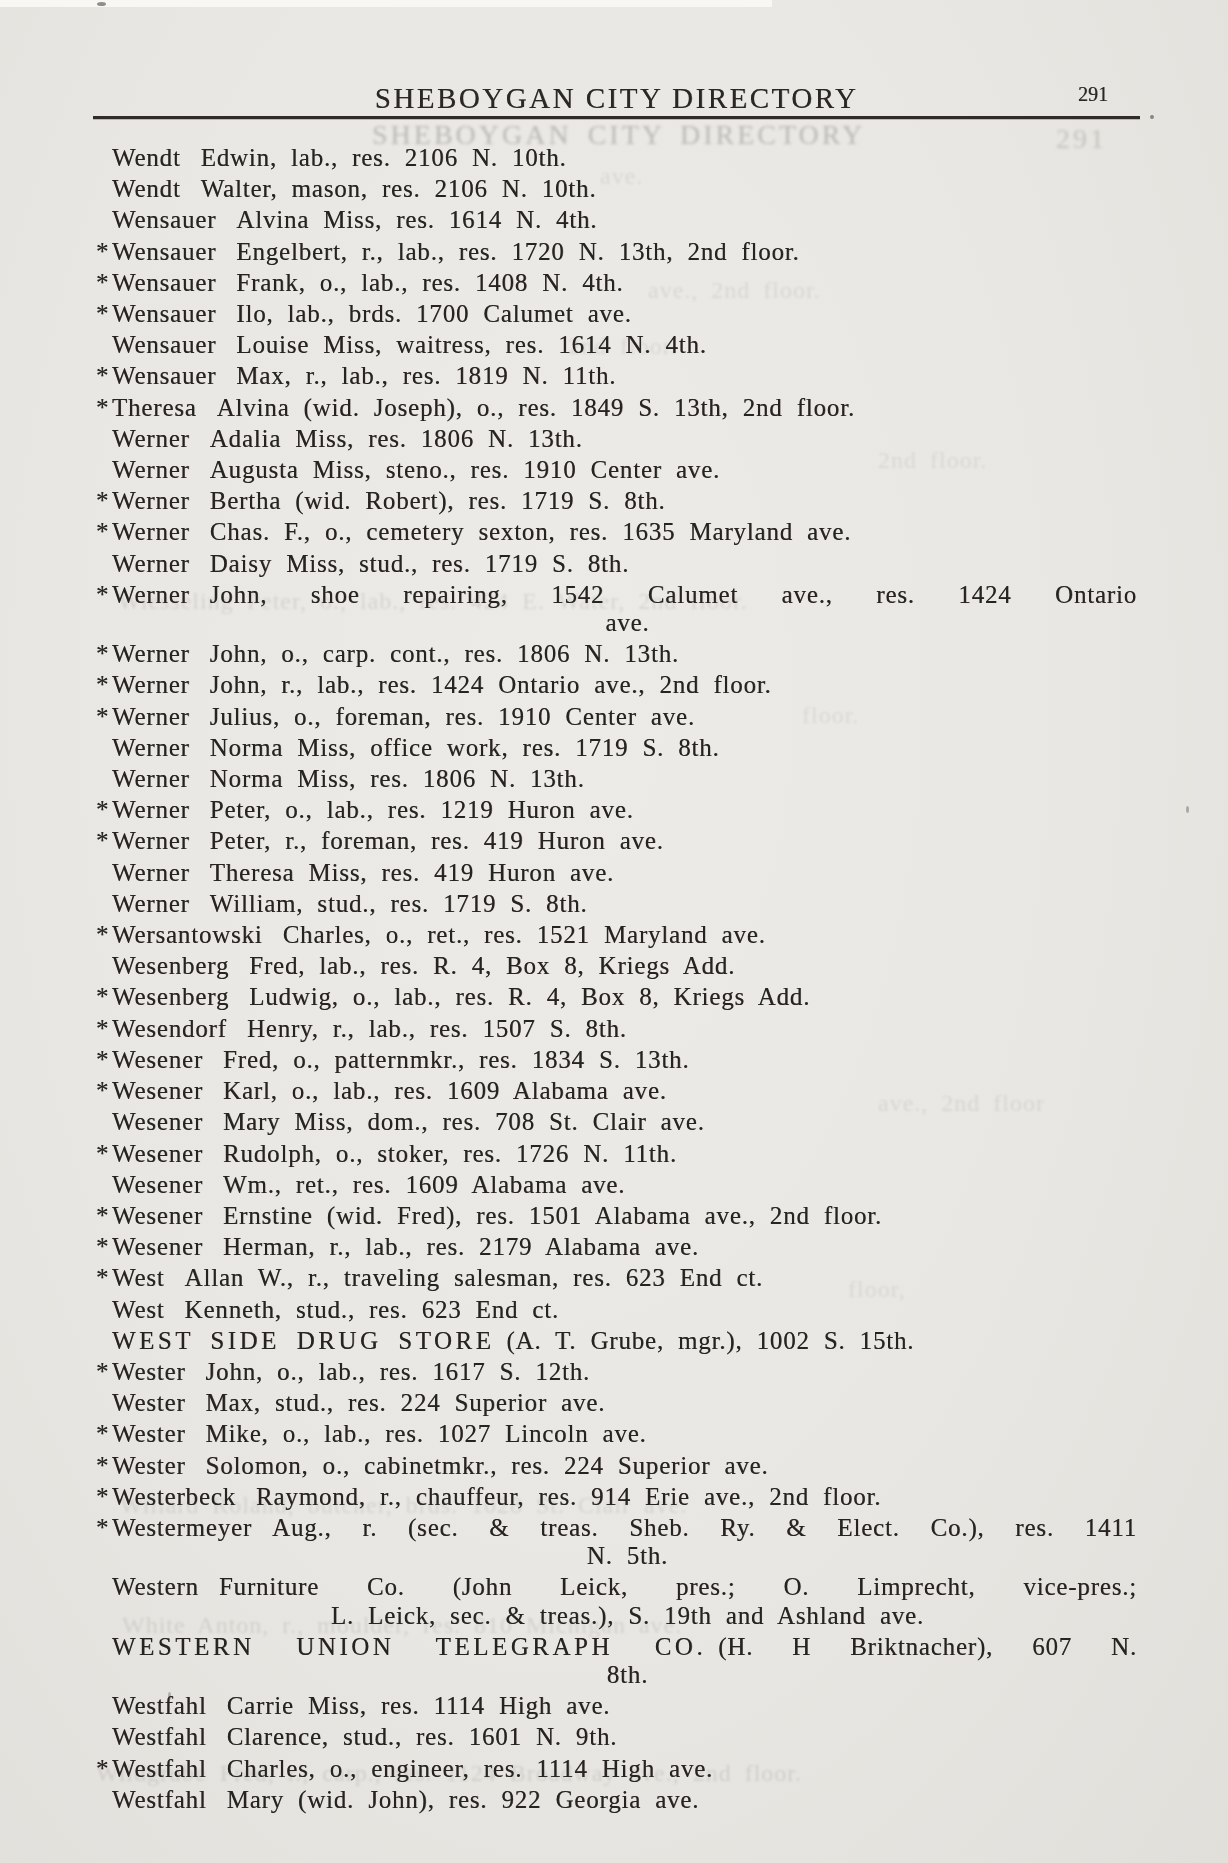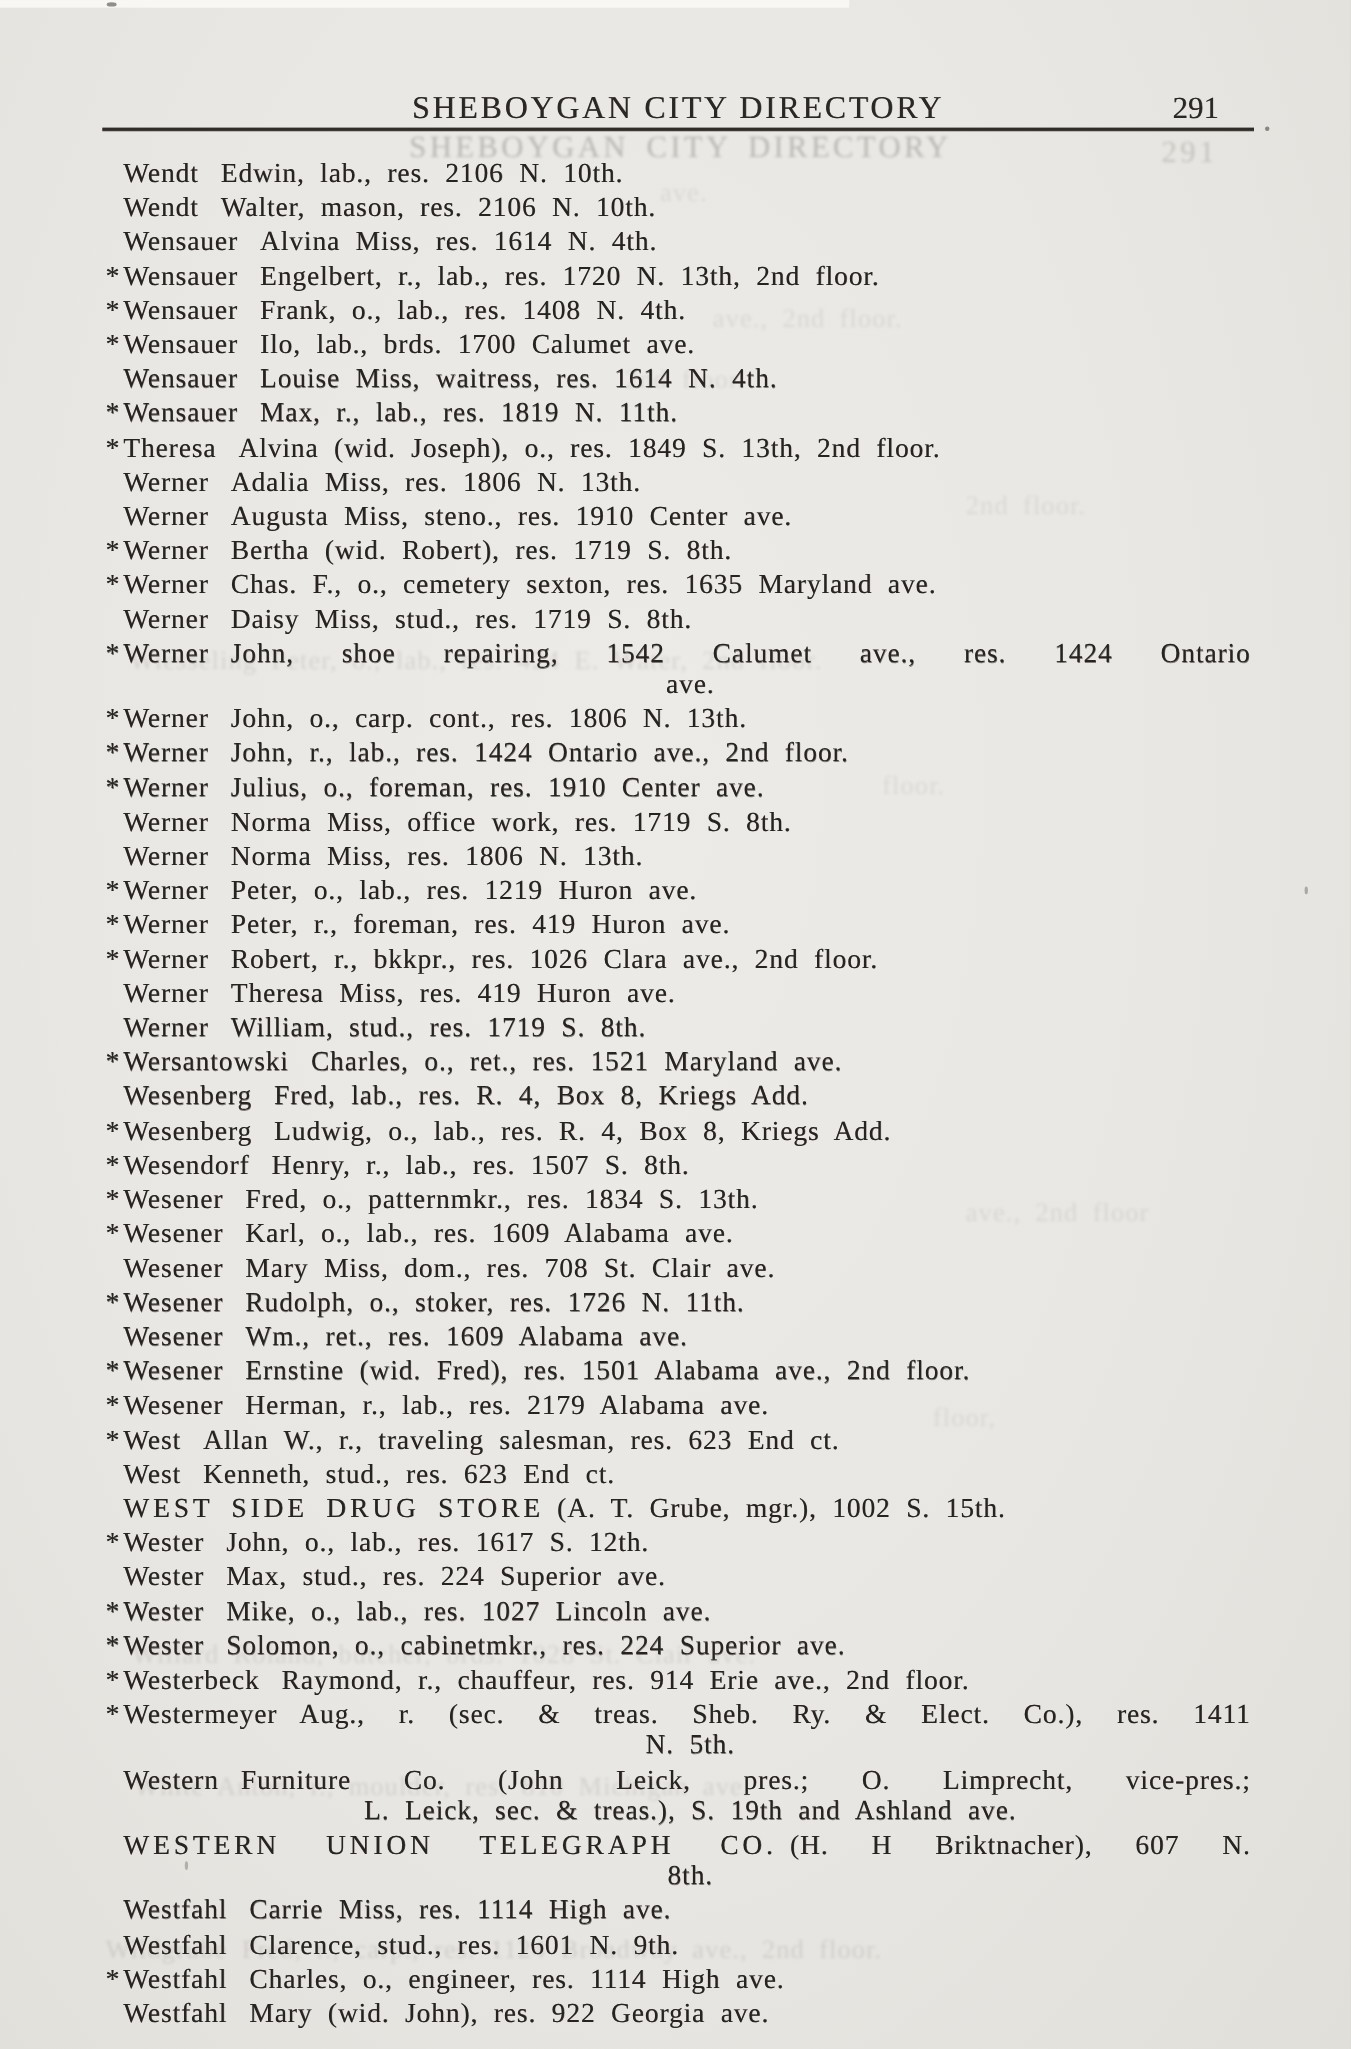--- a/index.html
+++ b/index.html
@@ -22,21 +22,21 @@
   .speck.s4 { left:168px; top:1692px; width:3px; height:8px; opacity:.3; }
 
   
   .hdr { position:absolute; top:82px; left:93px; width:1047px; height:30px; }
   .hdr-title {
     position:absolute; left:0; right:0; text-align:center;
     font-size:29px; letter-spacing:2.5px; white-space:nowrap;
     color:#2a2724; text-shadow:0.4px 0.4px 0 rgba(42,39,36,.6);
   }
   .hdr-page {
-    position:absolute; right:32px; top:1px; font-size:28px;
+    position:absolute; right:32px; top:1px; font-size:20px;
     color:#2a2724; text-shadow:0.4px 0.4px 0 rgba(42,39,36,.6);
   }
   .rule {
     position:absolute; top:116px; left:93px; width:1047px; height:3px;
     background:linear-gradient(90deg,#35312c 0%, #2b2archive724 30%, #35312c 100%);
     background-color:#302c28;
     box-shadow:0 1px 0 rgba(48,44,40,.25);
   }
 
   
@@ -136,23 +136,20 @@
         <div class="line l1"><span class="star"></span><span class="name">Werner</span><span class="rest">Norma Miss, office work, res. 1719 S. 8th.</span></div>
       </div>
       <div class="entry">
         <div class="line l1"><span class="star"></span><span class="name">Werner</span><span class="rest">Norma Miss, res. 1806 N. 13th.</span></div>
       </div>
       <div class="entry">
         <div class="line l1"><span class="star">*</span><span class="name">Werner</span><span class="rest">Peter, o., lab., res. 1219 Huron ave.</span></div>
       </div>
       <div class="entry">
         <div class="line l1"><span class="star">*</span><span class="name">Werner</span><span class="rest">Peter, r., foreman, res. 419 Huron ave.</span></div>
-      </div>
-      <div class="entry">
-        <div class="line l1"><span class="star">*</span><span class="name">Werner</span><span class="rest">Robert, r., bkkpr., res. 1026 Clara ave., 2nd floor.</span></div>
       </div>
       <div class="entry">
         <div class="line l1"><span class="star"></span><span class="name">Werner</span><span class="rest">Theresa Miss, res. 419 Huron ave.</span></div>
       </div>
       <div class="entry">
         <div class="line l1"><span class="star"></span><span class="name">Werner</span><span class="rest">William, stud., res. 1719 S. 8th.</span></div>
       </div>
       <div class="entry">
         <div class="line l1"><span class="star">*</span><span class="name">Wersantowski</span><span class="rest">Charles, o., ret., res. 1521 Maryland ave.</span></div>
       </div>

